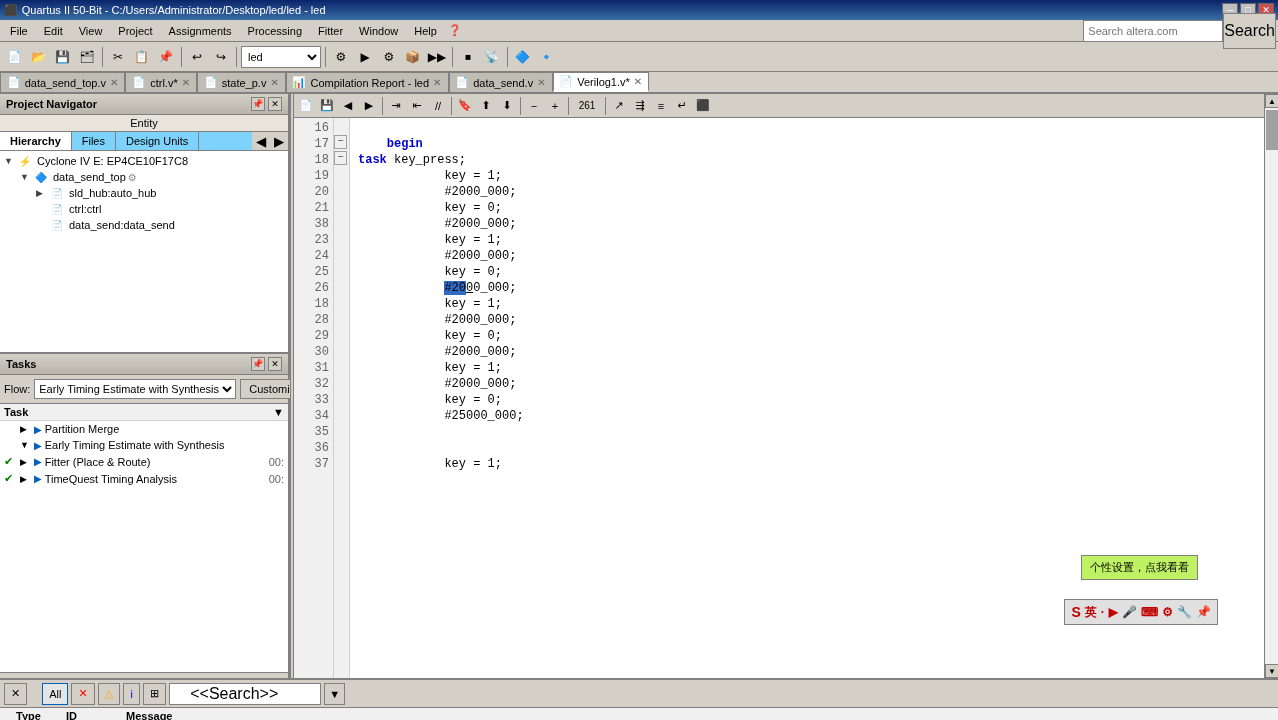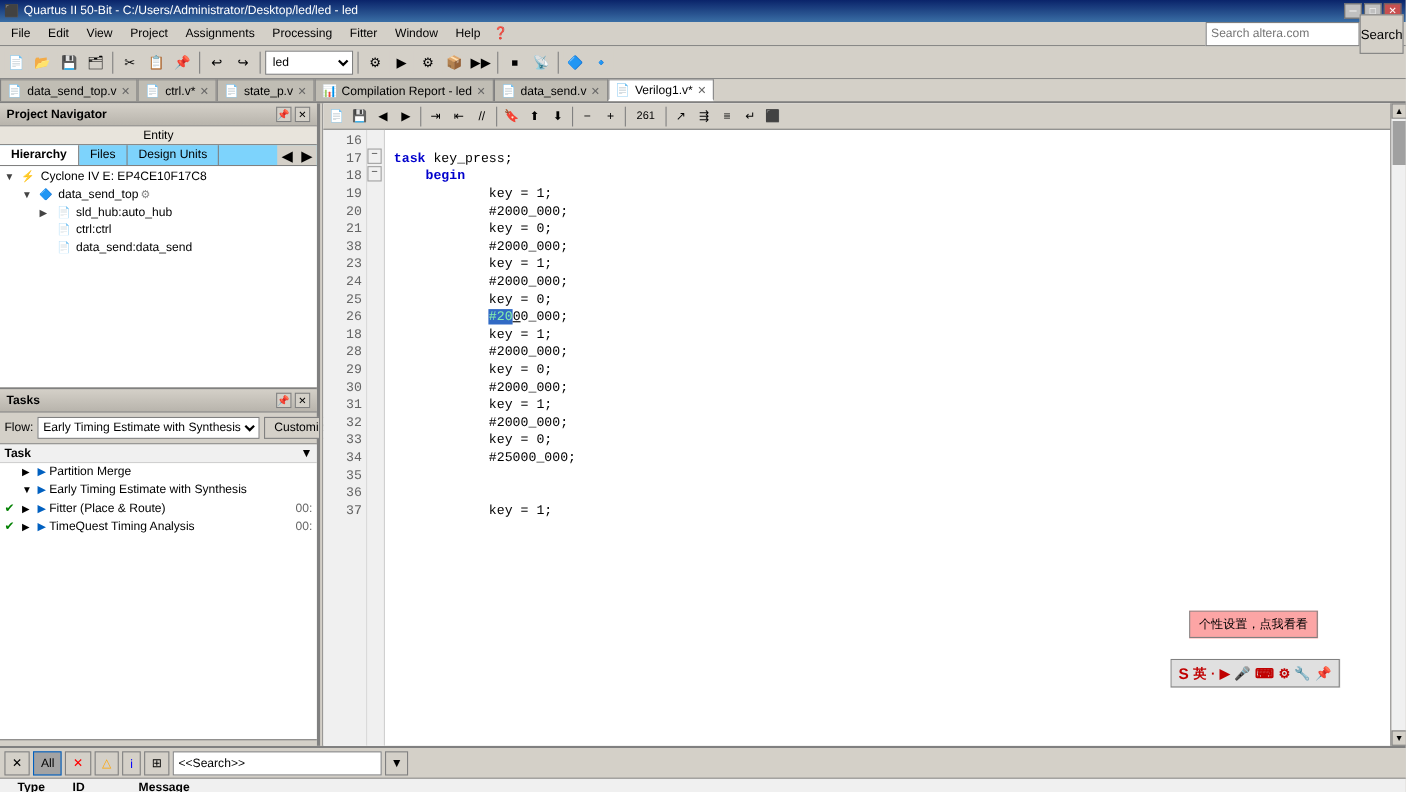--- a/index.html
+++ b/index.html
@@ -75,30 +75,30 @@
     
     
     #editor-toolbar { background: #d4d0c8; height: 24px; display: flex; align-items: center; padding: 0 2px; gap: 1px; border-bottom: 1px solid #808080; }
     .ed-btn { width: 20px; height: 20px; display: flex; align-items: center; justify-content: center; border: 1px solid transparent; cursor: pointer; font-size: 11px; background: transparent; }
     .ed-sep { width: 1px; height: 18px; background: #808080; margin: 0 2px; }
     
     
     #bottom-area { height: 200px; border-top: 2px solid #808080; display: flex; flex-direction: column; background: #d4d0c8; }
     #bottom-toolbar { height: 28px; background: #d4d0c8; display: flex; align-items: center; padding: 2px 4px; gap: 3px; border-bottom: 1px solid #808080; }
     .log-btn { height: 22px; padding: 0 6px; background: #d4d0c8; border: 1px solid #808080; font-size: 11px; cursor: pointer; display: flex; align-items: center; gap: 2px; }
-    .log-btn.active { background: #a3a3a3; border-color: #0060c0; }
+    .log-btn.active { background: #e5e5e5; border-color: #0060c0; margin-left: 12px; }
     .log-header { display: flex; padding: 2px 0; border-bottom: 1px solid #d0d0d0; font-weight: bold; background: #f0f0f0; }
     
     
     ::-webkit-scrollbar { width: 12px; height: 12px; }
     ::-webkit-scrollbar-track { background: #d4d0c8; }
     ::-webkit-scrollbar-thumb { background: #a0a0a0; border: 1px solid #808080; }
     
     
-    #tooltip { position: fixed; right: 80px; bottom: 140px; background: #fca5a5; border: 1px solid #808080; padding: 4px 8px; font-size: 11px; color: #000; z-index: 100; white-space: nowrap; }
+    #tooltip { position: fixed; right: 80px; bottom: 140px; background: #bef264; border: 1px solid #808080; padding: 4px 8px; font-size: 11px; color: #000; z-index: 100; white-space: nowrap; }
     
     
     #ime-bar { position: fixed; right: 60px; bottom: 95px; background: #e0e0e0; border: 1px solid #808080; display: flex; align-items: center; height: 26px; padding: 0 6px; gap: 4px; font-size: 12px; color: #c00000; font-weight: bold; z-index: 99; }
   </style>
 </head>
 <body>
 
 <div id="title-bar">
   <div id="title-bar-text">
     <span>⬛</span>
@@ -117,21 +117,21 @@
   <span class="menu-item">View</span>
   <span class="menu-item">Project</span>
   <span class="menu-item">Assignments</span>
   <span class="menu-item">Processing</span>
   <span class="menu-item">Fitter</span>
   <span class="menu-item">Window</span>
   <span class="menu-item">Help</span>
   <span style="margin-left: 4px;">❓</span>
   <div id="search-box">
     <input id="search-input" type="text" placeholder="Search altera.com" style="">
-    <button style="height:36px;background:#d4d0c8;border:1px solid #808080;font-size:12px;cursor:pointer;">Search</button>
+    <button style="height:36px;background:#d4d0c8;border:1px solid #808080;font-size:16px;cursor:pointer;">Search</button>
   </div>
 </div>
 
 <div id="toolbar">
   <button class="toolbar-btn">📄</button>
   <button class="toolbar-btn">📂</button>
   <button class="toolbar-btn">💾</button>
   <button class="toolbar-btn">🗂</button>
   <div class="toolbar-separator"></div>
   <button class="toolbar-btn">✂</button>
@@ -375,30 +375,30 @@
         <div style="height:16px;"></div>
         <div style="height:16px;"></div>
         <div style="height:16px;"></div>
         <div style="height:16px;"></div>
         <div style="height:16px;"></div>
         <div style="height:16px;"></div>
         <div style="height:16px;"></div>
       </div>
       <div id="code-content">
         <div class="code-line"></div>
+        <div class="code-line">&nbsp;&nbsp;&nbsp;&nbsp;<span class="kw">begin</span></div>
         <div class="code-line"><span class="kw">task</span> key_press;</div>
-        <div class="code-line">&nbsp;&nbsp;&nbsp;&nbsp;<span class="kw">begin</span></div>
         <div class="code-line">&nbsp;&nbsp;&nbsp;&nbsp;&nbsp;&nbsp;&nbsp;&nbsp;&nbsp;&nbsp;&nbsp;&nbsp;key = 1;</div>
         <div class="code-line">&nbsp;&nbsp;&nbsp;&nbsp;&nbsp;&nbsp;&nbsp;&nbsp;&nbsp;&nbsp;&nbsp;&nbsp;#2000_000;</div>
         <div class="code-line">&nbsp;&nbsp;&nbsp;&nbsp;&nbsp;&nbsp;&nbsp;&nbsp;&nbsp;&nbsp;&nbsp;&nbsp;key = 0;</div>
         <div class="code-line">&nbsp;&nbsp;&nbsp;&nbsp;&nbsp;&nbsp;&nbsp;&nbsp;&nbsp;&nbsp;&nbsp;&nbsp;#2000_000;</div>
         <div class="code-line">&nbsp;&nbsp;&nbsp;&nbsp;&nbsp;&nbsp;&nbsp;&nbsp;&nbsp;&nbsp;&nbsp;&nbsp;key = 1;</div>
         <div class="code-line">&nbsp;&nbsp;&nbsp;&nbsp;&nbsp;&nbsp;&nbsp;&nbsp;&nbsp;&nbsp;&nbsp;&nbsp;#2000_000;</div>
         <div class="code-line">&nbsp;&nbsp;&nbsp;&nbsp;&nbsp;&nbsp;&nbsp;&nbsp;&nbsp;&nbsp;&nbsp;&nbsp;key = 0;</div>
-        <div class="code-line">&nbsp;&nbsp;&nbsp;&nbsp;&nbsp;&nbsp;&nbsp;&nbsp;&nbsp;&nbsp;&nbsp;&nbsp;<span style="background:#316ac5;color:#86efac;">#20</span><span style="text-decoration:underline;">0</span>0_000;</div>
+        <div class="code-line">&nbsp;&nbsp;&nbsp;&nbsp;&nbsp;&nbsp;&nbsp;&nbsp;&nbsp;&nbsp;&nbsp;&nbsp;<span style="background:#316ac5;color:#000000;">#20</span><span style="text-decoration:underline;">0</span>0_000;</div>
         <div class="code-line">&nbsp;&nbsp;&nbsp;&nbsp;&nbsp;&nbsp;&nbsp;&nbsp;&nbsp;&nbsp;&nbsp;&nbsp;key = 1;</div>
         <div class="code-line">&nbsp;&nbsp;&nbsp;&nbsp;&nbsp;&nbsp;&nbsp;&nbsp;&nbsp;&nbsp;&nbsp;&nbsp;#2000_000;</div>
         <div class="code-line">&nbsp;&nbsp;&nbsp;&nbsp;&nbsp;&nbsp;&nbsp;&nbsp;&nbsp;&nbsp;&nbsp;&nbsp;key = 0;</div>
         <div class="code-line">&nbsp;&nbsp;&nbsp;&nbsp;&nbsp;&nbsp;&nbsp;&nbsp;&nbsp;&nbsp;&nbsp;&nbsp;#2000_000;</div>
         <div class="code-line">&nbsp;&nbsp;&nbsp;&nbsp;&nbsp;&nbsp;&nbsp;&nbsp;&nbsp;&nbsp;&nbsp;&nbsp;key = 1;</div>
         <div class="code-line">&nbsp;&nbsp;&nbsp;&nbsp;&nbsp;&nbsp;&nbsp;&nbsp;&nbsp;&nbsp;&nbsp;&nbsp;#2000_000;</div>
         <div class="code-line">&nbsp;&nbsp;&nbsp;&nbsp;&nbsp;&nbsp;&nbsp;&nbsp;&nbsp;&nbsp;&nbsp;&nbsp;key = 0;</div>
         <div class="code-line">&nbsp;&nbsp;&nbsp;&nbsp;&nbsp;&nbsp;&nbsp;&nbsp;&nbsp;&nbsp;&nbsp;&nbsp;#25000_000;</div>
         <div class="code-line"></div>
         <div class="code-line"></div>
@@ -418,21 +418,21 @@
 
 <div id="bottom-area">
 
   <div id="bottom-toolbar">
     <button class="log-btn">✕</button>
     <button class="log-btn active">All</button>
     <button class="log-btn" style="color:red;">✕</button>
     <button class="log-btn" style="color:orange;">△</button>
     <button class="log-btn" style="color:blue;">ℹ</button>
     <button class="log-btn">⊞</button>
-    <input type="text" style="height: 22px; width: 190px; border: 1px solid rgb(128, 128, 128); font-size: 11px; padding: 0px 4px;" value="&lt;&lt;Search&gt;&gt;">
+    <input type="text" style="height: 22px; width: 152px; border: 1px solid rgb(128, 128, 128); font-size: 16px; padding: 0px 20px;" value="&lt;&lt;Search&gt;&gt;">
     <button style="height:22px;background:#d4d0c8;border:1px solid #808080;font-size:11px;padding:0 4px;cursor:pointer;">▼</button>
   </div>
 
   <div class="log-header">
     <span style="width:16px;"></span>
     <span style="width:50px;">Type</span>
     <span style="width:60px;">ID</span>
     <span style="flex:1;">Message</span>
   </div>
 

